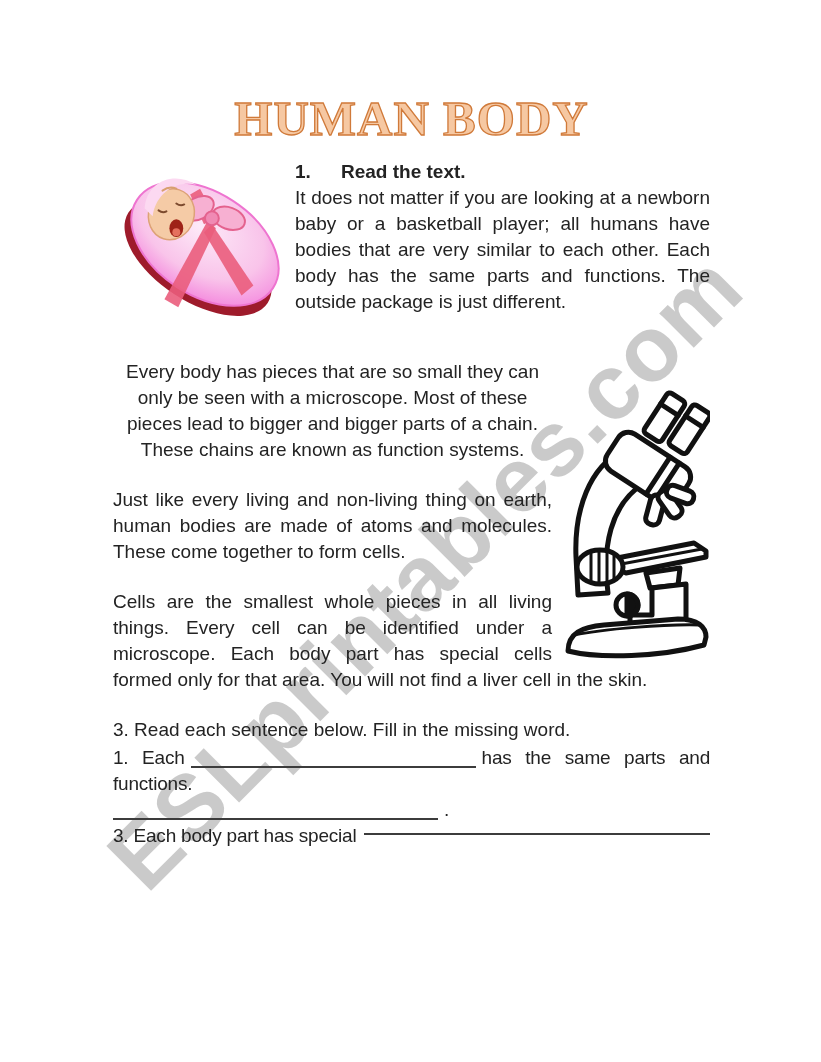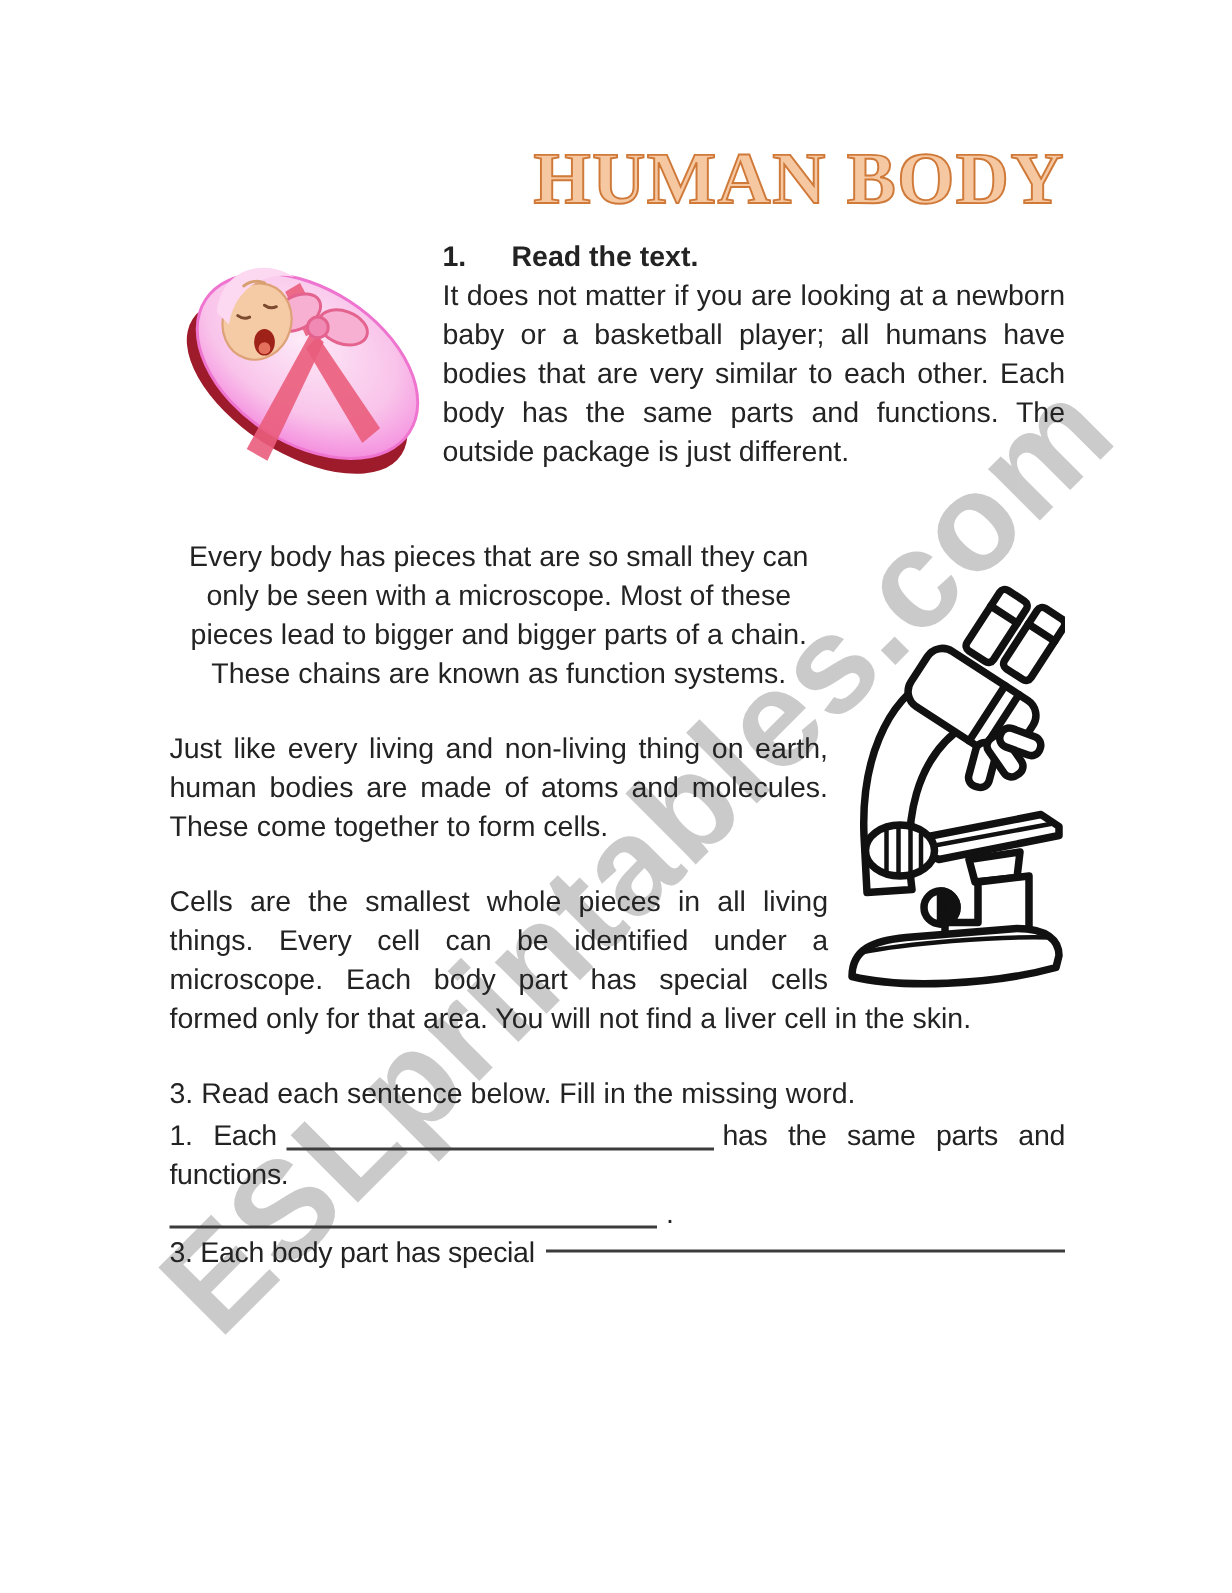--- a/index.html
+++ b/index.html
@@ -12,21 +12,21 @@
     position:absolute;left:425px;top:572px;z-index:1;
     transform:translate(-50%,-50%) rotate(-45deg);
     font-size:92px;font-weight:bold;letter-spacing:1px;white-space:nowrap;
     color:var(--watermark-gray,#8c8c8c);opacity:.45;pointer-events:none;
     font-family:"Liberation Sans",sans-serif;
   }
   .content{position:absolute;left:113px;top:88px;width:597px;z-index:2;
     font-size:19px;line-height:26px;}
   
   .doc-title{
-    text-align:right;font-family:"Liberation Serif","DejaVu Serif",serif;
+    text-align:center;font-family:"Liberation Serif","DejaVu Serif",serif;
     font-weight:bold;font-size:49px;line-height:57px;letter-spacing:1px;
     color:var(--title-fill,#f6c8a2);-webkit-text-stroke:1.3px var(--title-outline,#d07a3a);
     margin:2px 0 12px 0;
   }
   
   .row1{display:flex;gap:2px;margin-top:6px;}
   .baby-cell{flex:0 0 180px;}
   .col1{flex:1;text-align:justify;}
   .ex-heading{font-weight:bold;}
   .ex-num{display:inline-block;min-width:46px;}

